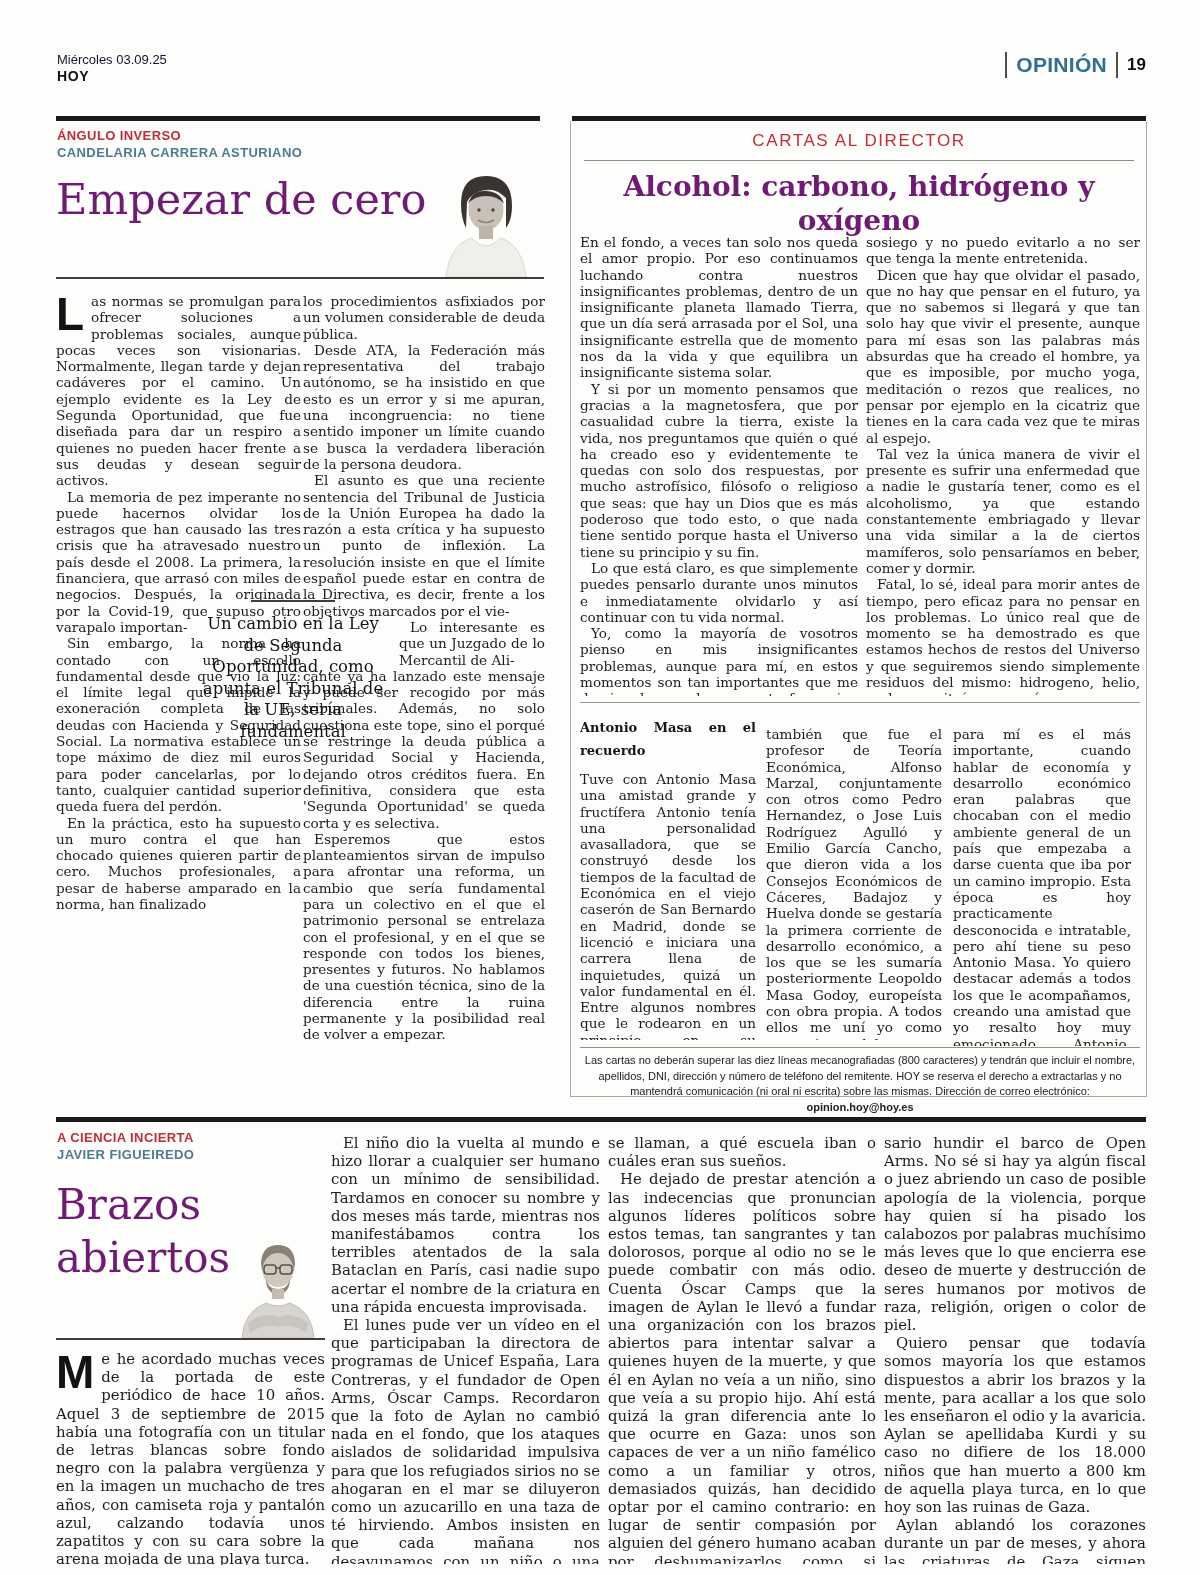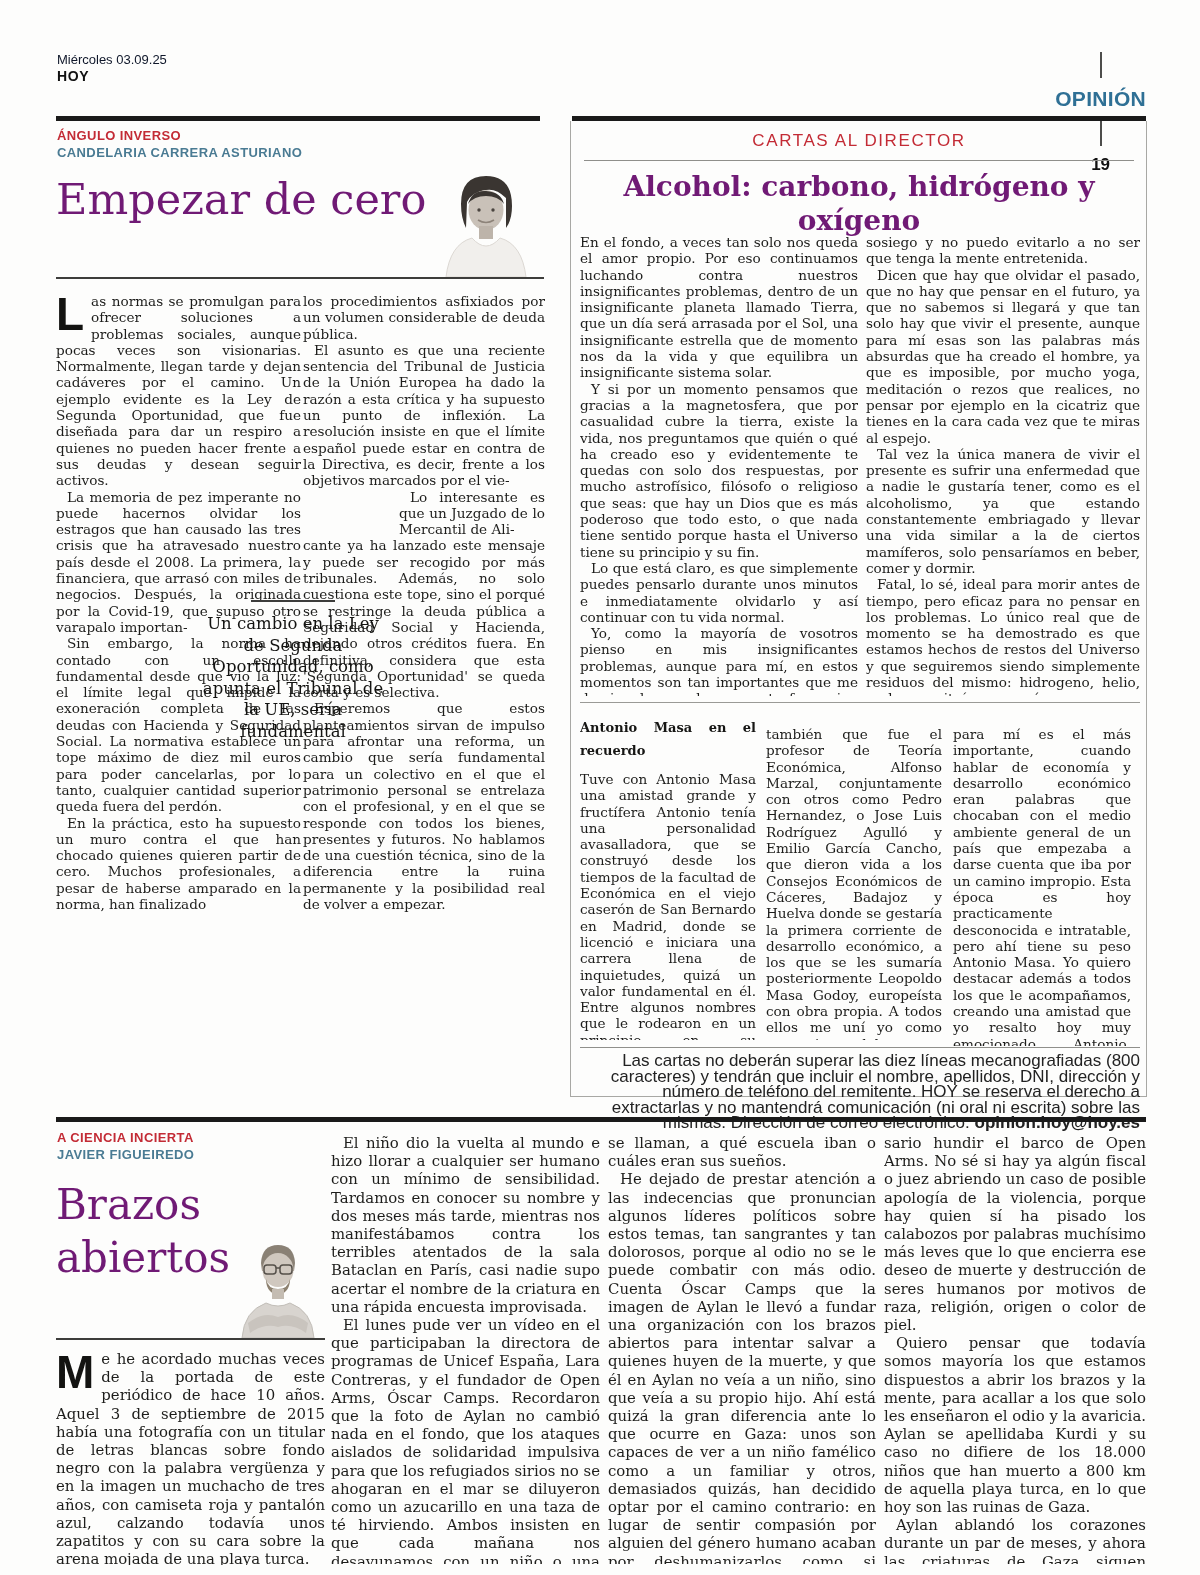--- a/index.html
+++ b/index.html
@@ -25,32 +25,32 @@
   .bodym p.ind{text-indent:12px;}
   .dropcap{float:left;font-family:"Liberation Sans",sans-serif;font-weight:bold;color:#131311;
     font-size:46px;line-height:38px;padding:2px 7px 0 0;}
   .dropcap.m{font-size:46px;line-height:40px;}
   .narrowA{width:139px;}
   .narrowB{width:146px;margin-left:96px;}
   .pullquote{font-family:"DejaVu Serif",serif;font-weight:normal;font-size:16.5px;line-height:21.5px;
     text-align:center;color:#131311;}
   .pq-rule{display:block;width:84px;height:2px;background:#3d3d3b;margin:0 auto 11px auto;}
   .lt2-title{font-family:"DejaVu Serif",serif;font-weight:bold;font-size:13px;line-height:23px;color:#161614;margin-bottom:9px;}
-  .footer-note{font-family:"Liberation Sans",sans-serif;font-size:17px;line-height:15.6px;color:#222;text-align:right;}
+  .footer-note{font-family:"Liberation Sans",sans-serif;font-size:11px;line-height:15.6px;color:#222;text-align:center;}
   .footer-note b{font-weight:bold;}
   .vbar{display:inline-block;width:2px;height:26px;background:#4d4d4b;}
   .clip{overflow:hidden;}
 </style>
 </head>
 <body>
 
 <div class="abs sans" style="left:57px;top:52px;font-size:13px;color:#0f172a;">Miércoles 03.09.25</div>
 <div class="abs sans" style="left:57px;top:68px;font-size:14px;font-weight:bold;letter-spacing:.6px;color:#111;">HOY</div>
 
-<div class="abs" style="right:54px;top:52px;display:flex;align-items:center;gap:9px;flex-direction:column;">
+<div class="abs" style="right:54px;top:52px;display:flex;align-items:center;gap:9px;">
   <span class="vbar"></span>
   <span class="sans" style="font-size:21px;font-weight:bold;color:#2f7095;letter-spacing:.3px;">OPINIÓN</span>
   <span class="vbar"></span>
   <span class="sans" style="font-size:17px;font-weight:bold;color:#111;">19</span>
 </div>
 
 <div class="abs bar" style="left:56px;top:116px;width:484px;"></div>
 <div class="abs kicker red" style="left:57px;top:128px;">ÁNGULO INVERSO</div>
 <div class="abs kicker blue" style="left:57px;top:145px;">CANDELARIA CARRERA ASTURIANO</div>
 <div class="abs headline-serif" style="left:56px;top:176px;font-size:43px;line-height:46px;">Empezar de cero</div>
@@ -73,20 +73,21 @@
 
 <div class="abs body clip" style="left:56px;top:293px;width:245px;height:804px;">
   <p><span class="dropcap">L</span><span>as normas se promulgan para ofrecer soluciones a problemas sociales, aunque pocas veces son visionarias. Normalmente, llegan tarde y dejan cadáveres por el camino. Un ejemplo evidente es la Ley de Segunda Oportunidad, que fue diseñada para dar un respiro a quienes no pueden hacer frente a sus deudas y desean seguir activos.</span></p>
   <p class="ind">La memoria de pez imperante no puede hacernos olvidar los estragos que han causado las tres crisis que ha atravesado nuestro país desde el 2008. La primera, la financiera, que arrasó con miles de negocios. Después, la originada por la Covid-19, que supuso otro varapalo importan-</p>
   <p class="ind">Sin embargo, la norma ha contado con un escollo fundamental desde que vio la luz: el límite legal que impide la exoneración completa de las deudas con Hacienda y Seguridad Social. La normativa establece un tope máximo de diez mil euros para poder cancelarlas, por lo tanto, cualquier cantidad superior queda fuera del perdón.</p>
   <p class="ind">En la práctica, esto ha supuesto un muro contra el que han chocado quienes quieren partir de cero. Muchos profesionales, a pesar de haberse amparado en la norma, han finalizado</p>
 </div>
 
 <div class="abs body clip" style="left:303px;top:293px;width:242px;height:804px;">
   <p>los procedimientos asfixiados por un volumen considerable de deuda pública.</p>
+  <p class="ind">Desde ATA, la Federación más representativa del trabajo autónomo, se ha insistido en que esto es un error y si me apuran, una incongruencia: no tiene sentido imponer un límite cuando se busca la verdadera liberación de la persona deudora.</p>
   <p class="ind">El asunto es que una reciente sentencia del Tribunal de Justicia de la Unión Europea ha dado la razón a esta crítica y ha supuesto un punto de inflexión. La resolución insiste en que el límite español puede estar en contra de la Directiva, es decir, frente a los objetivos marcados por el vie-</p>
   <div class="narrowB">
     <p class="ind">Lo interesante es que un Juzgado de lo Mercantil de Ali-</p>
   </div>
   <p>cante ya ha lanzado este mensaje y puede ser recogido por más tribunales. Además, no solo cuestiona este tope, sino el porqué se restringe la deuda pública a Seguridad Social y Hacienda, dejando otros créditos fuera. En definitiva, considera que esta 'Segunda Oportunidad' se queda corta y es selectiva.</p>
   <p class="ind">Esperemos que estos planteamientos sirvan de impulso para afrontar una reforma, un cambio que sería fundamental para un colectivo en el que el patrimonio personal se entrelaza con el profesional, y en el que se responde con todos los bienes, presentes y futuros. No hablamos de una cuestión técnica, sino de la diferencia entre la ruina permanente y la posibilidad real de volver a empezar.</p>
 </div>
 
 <div class="abs" style="left:197px;top:600px;width:192px;">
   <span class="pq-rule"></span>

